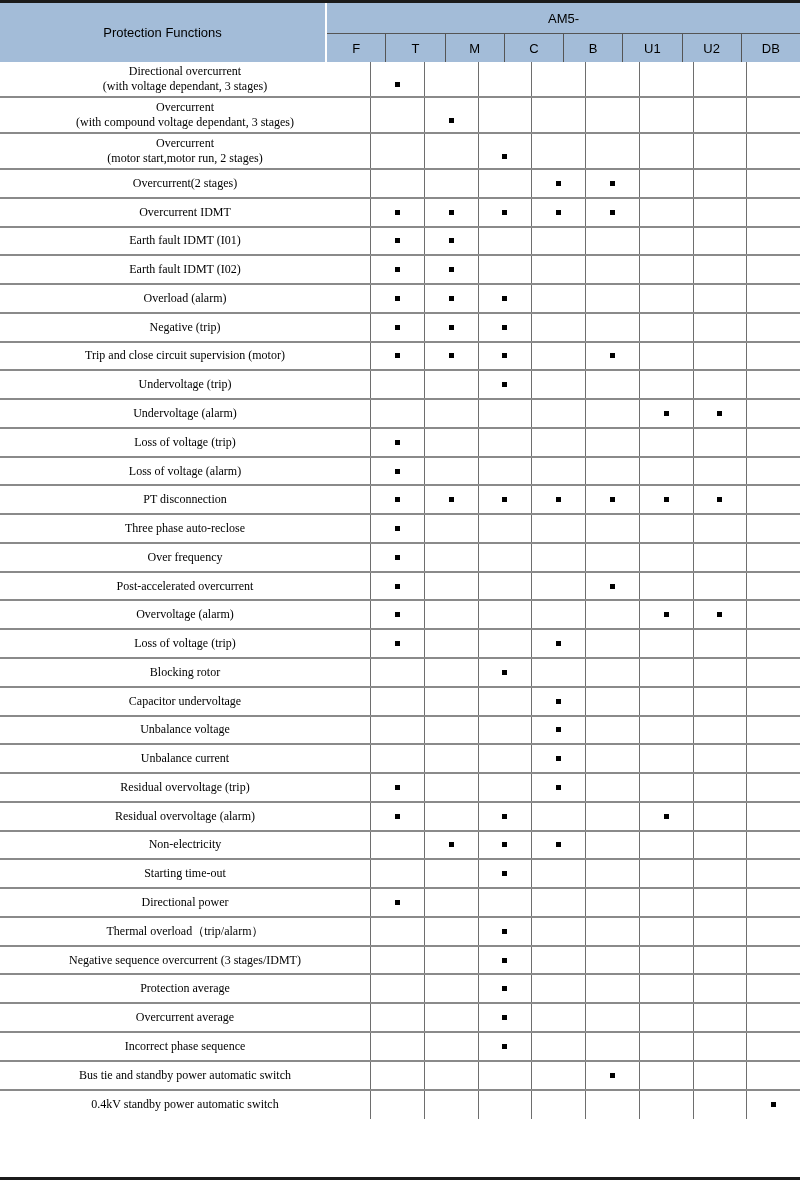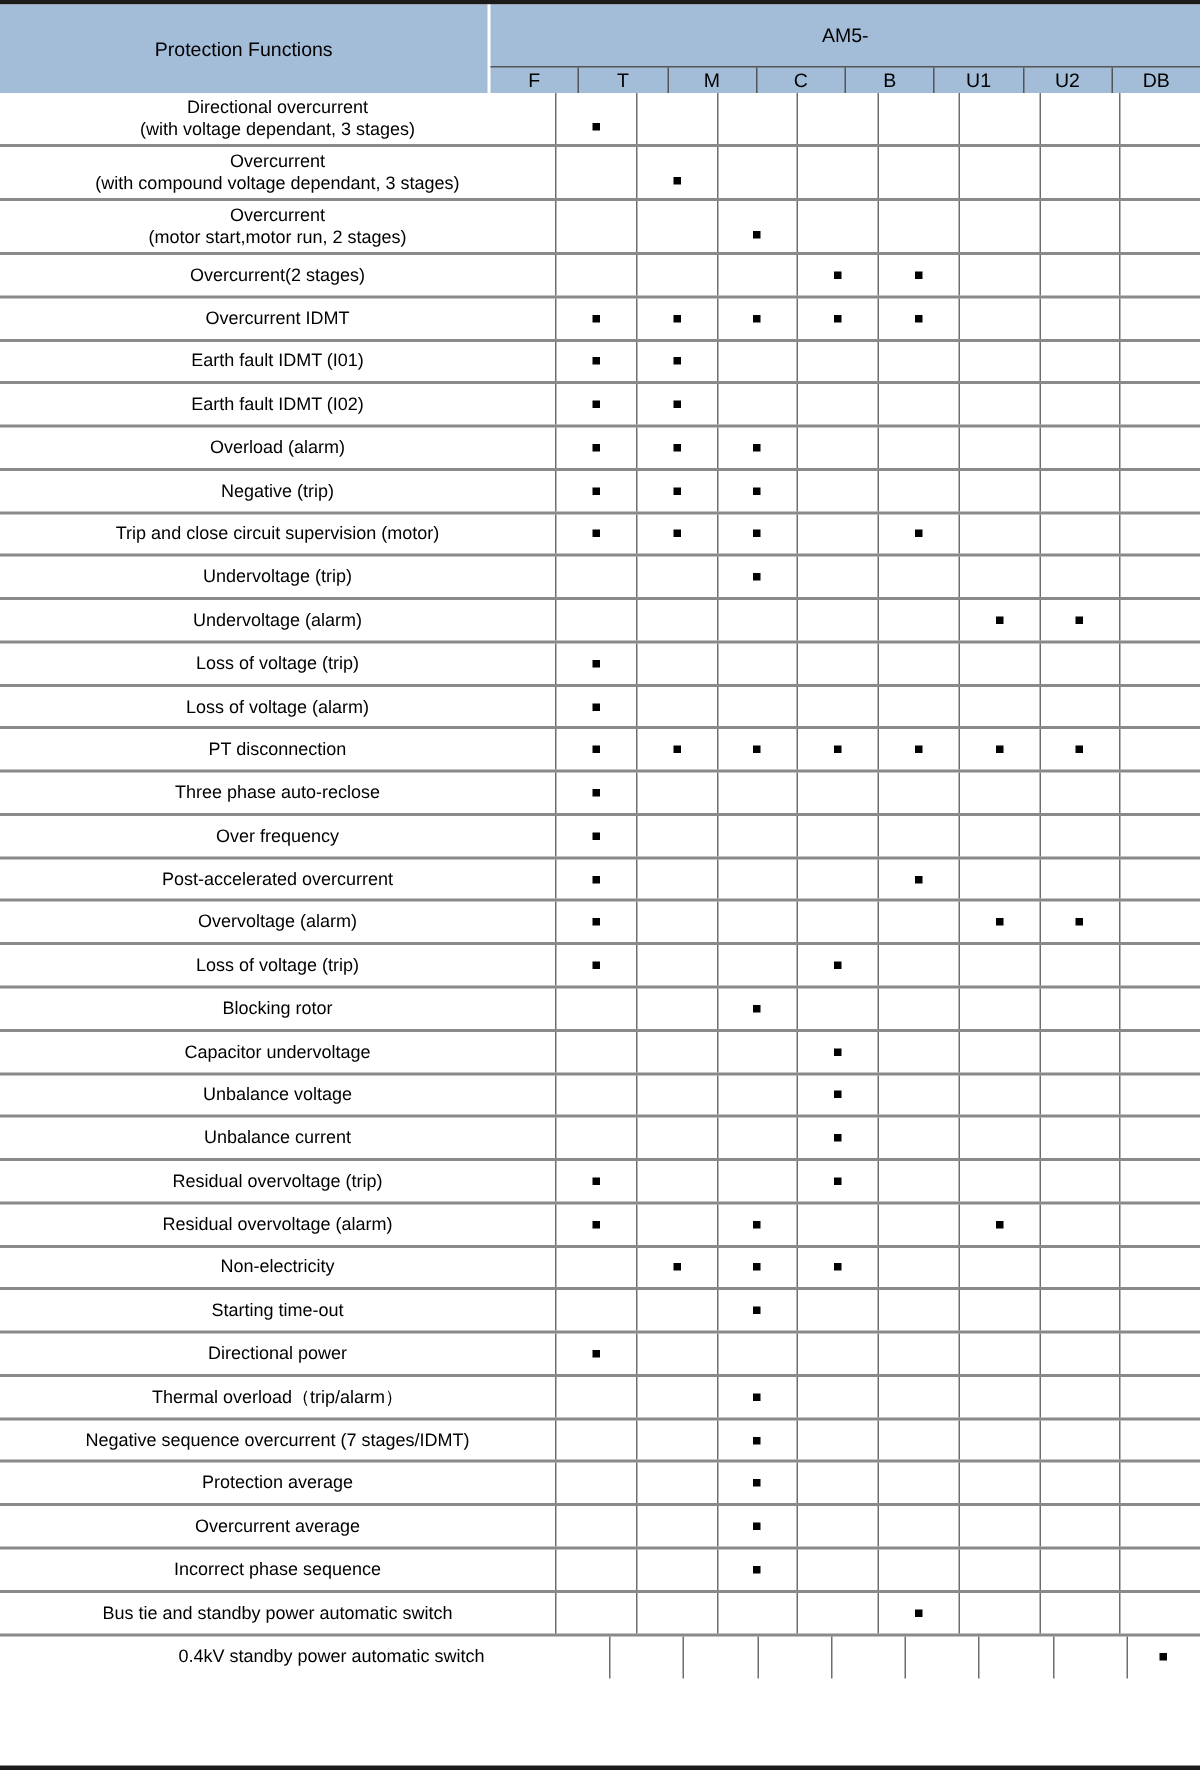--- a/index.html
+++ b/index.html
@@ -10,29 +10,29 @@
     --mark:#000000;
     --head-divider:#555555;
   }
   html,body{margin:0;padding:0;background:#ffffff;}
   body{width:800px;font-family:"Liberation Sans",sans-serif;color:#000;}
   .table{width:800px;height:1180px;box-sizing:border-box;border-top:3px solid var(--frame);border-bottom:3px solid var(--frame);}
   
   .thead{display:flex;height:59px;background:var(--header-bg);box-sizing:border-box;}
   .left-head{width:325px;box-sizing:border-box;display:flex;align-items:center;justify-content:center;font-size:13px;}
   .group-head{flex:1;display:flex;flex-direction:column;border-left:2px solid #ffffff;box-sizing:border-box;}
-  .group-title{height:42px;box-sizing:border-box;display:flex;align-items:center;justify-content:center;font-size:13px;border-bottom:1px solid var(--head-divider);}
+  .group-title{height:31px;box-sizing:border-box;display:flex;align-items:center;justify-content:center;font-size:13px;border-bottom:1px solid var(--head-divider);}
   .letters{flex:1;display:flex;}
   .letter-cell{flex:1;display:flex;align-items:center;justify-content:center;font-size:13px;border-left:1px solid var(--head-divider);box-sizing:border-box;}
   .letter-cell:first-child{border-left:none;}
   
   .tbody{box-sizing:border-box;}
-  .row{display:flex;height:28.77px;box-sizing:border-box;border-bottom:2px solid var(--grid-h);}
+  .row{display:flex;height:28.77px;box-sizing:border-box;border-bottom:2px solid var(--grid-h);font-family:Liberation Serif, serif;}
   .row.tall{height:36px;}
-  .row:last-child{border-bottom:none;padding-left:36px;}
+  .row:last-child{border-bottom:none;}
   .label-cell{width:370px;box-sizing:border-box;display:flex;align-items:center;justify-content:center;text-align:center;font-size:12px;line-height:1.25;white-space:pre-line;}
   .mark-cell{flex:1;box-sizing:border-box;border-left:1px solid var(--grid-v);display:flex;align-items:center;justify-content:center;}
   .row.tall .mark-cell{align-items:flex-end;padding-bottom:9px;}
   .sq{width:5px;height:5px;background:var(--mark);display:block;}
 </style>
 </head>
 <body>
 
 <div class="table">
   <div class="thead">
@@ -499,21 +499,21 @@
         <div class="mark-cell">
           <span class="sq"></span>
         </div>
         <div class="mark-cell"></div>
         <div class="mark-cell"></div>
         <div class="mark-cell"></div>
         <div class="mark-cell"></div>
         <div class="mark-cell"></div>
       </div>
       <div class="row">
-        <div class="label-cell">Negative sequence overcurrent (7 stages/IDMT)</div>
+        <div class="label-cell">Negative sequence overcurrent (3 stages/IDMT)</div>
         <div class="mark-cell"></div>
         <div class="mark-cell"></div>
         <div class="mark-cell">
           <span class="sq"></span>
         </div>
         <div class="mark-cell"></div>
         <div class="mark-cell"></div>
         <div class="mark-cell"></div>
         <div class="mark-cell"></div>
         <div class="mark-cell"></div>

